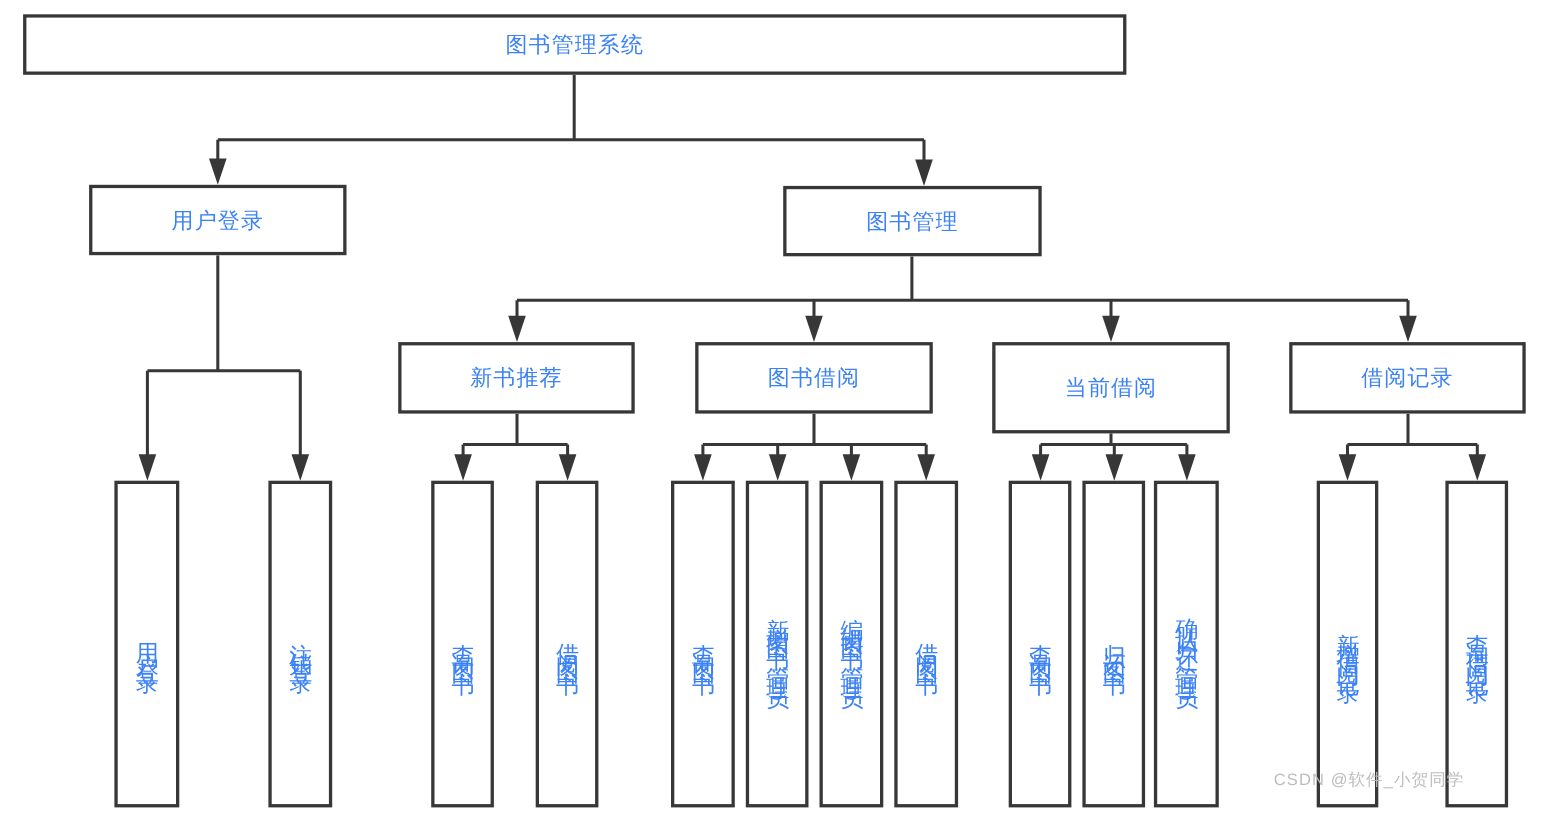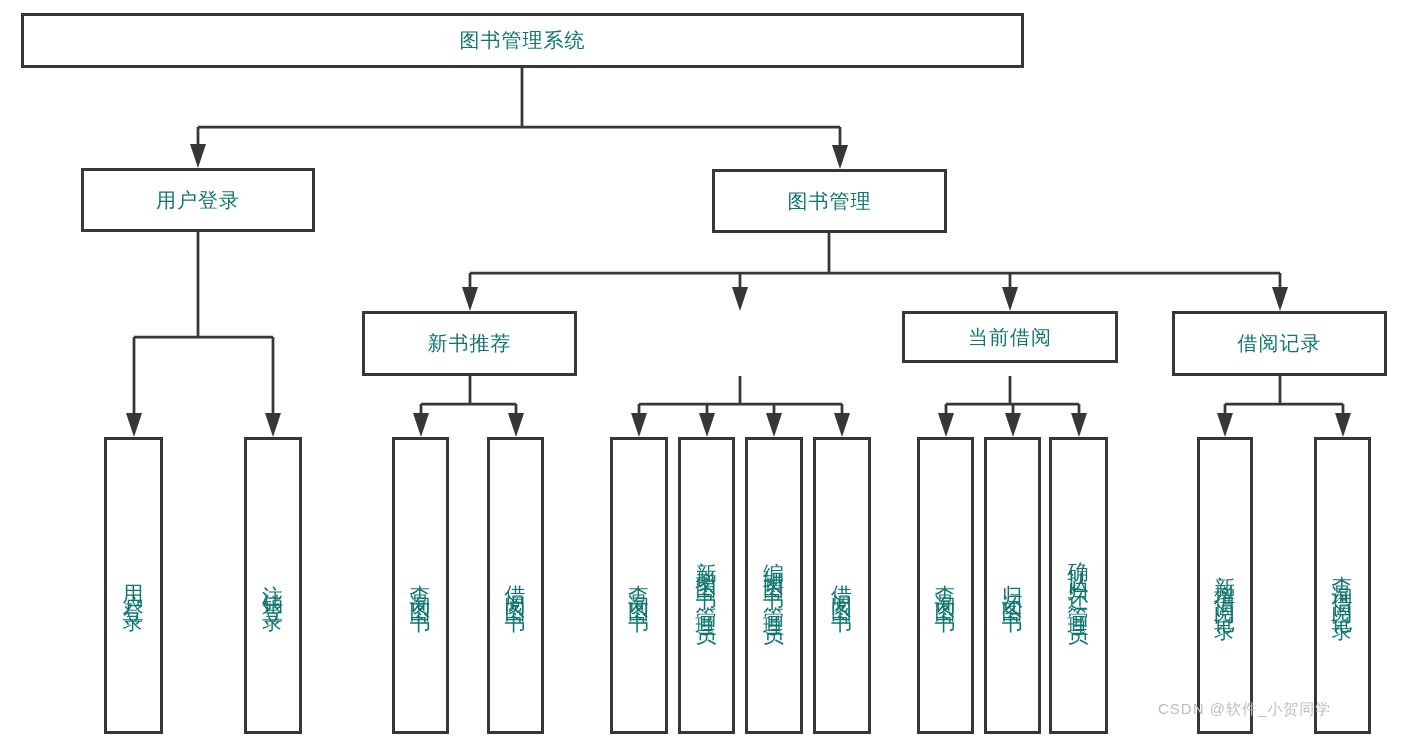--- a/index.html
+++ b/index.html
@@ -4,21 +4,21 @@
 <style>
   html,body{margin:0;padding:0;background:#ffffff;}
   #canvas{
     position:relative;width:1405px;height:747px;background:#ffffff;
     font-family:"Liberation Sans",sans-serif;overflow:hidden;
   }
   #connectors{position:absolute;left:0;top:0;z-index:1;pointer-events:none;}
   .box{
     position:absolute;background:#ffffff;border:3px solid #373737;
     box-sizing:border-box;display:flex;align-items:center;justify-content:center;
-    color:#0f766e;z-index:2;
+    color:#3b82f6;z-index:2;
   }
   .hlabel{font-size:20px;letter-spacing:1px;white-space:nowrap;}
   .leaf{top:437px;height:297px;}
   .vtext{
     writing-mode:vertical-rl;text-orientation:mixed;
     font-size:21px;line-height:1;letter-spacing:9px;white-space:nowrap;
   }
   #watermark{
     position:absolute;left:1158px;top:700px;z-index:5;
     font-size:15px;letter-spacing:1px;color:#bdbdbd;white-space:nowrap;
@@ -76,21 +76,24 @@
   <div class="box" style="left:81px;top:168px;width:234px;height:64px">
     <span class="hlabel">用户登录</span>
   </div>
   <div class="box" style="left:362px;top:311px;width:215px;height:65px">
     <span class="hlabel">新书推荐</span>
   </div>
 
   <div class="box" style="left:712px;top:169px;width:235px;height:64px">
     <span class="hlabel">图书管理</span>
   </div>
-  <div class="box" style="left:902px;top:311px;width:216px;height:52px">
+  <div class="box" style="left:632px;top:311px;width:216px;height:65px">
+    <span class="hlabel">图书借阅</span>
+  </div>
+  <div class="box" style="left:902px;top:311px;width:216px;height:83px">
     <span class="hlabel">当前借阅</span>
   </div>
   <div class="box" style="left:1172px;top:311px;width:215px;height:65px">
     <span class="hlabel">借阅记录</span>
   </div>
 
   <div class="box leaf" style="left:104px;width:59px">
     <span class="vtext">用户登录</span>
   </div>
   <div class="box leaf" style="left:244px;width:58px">

